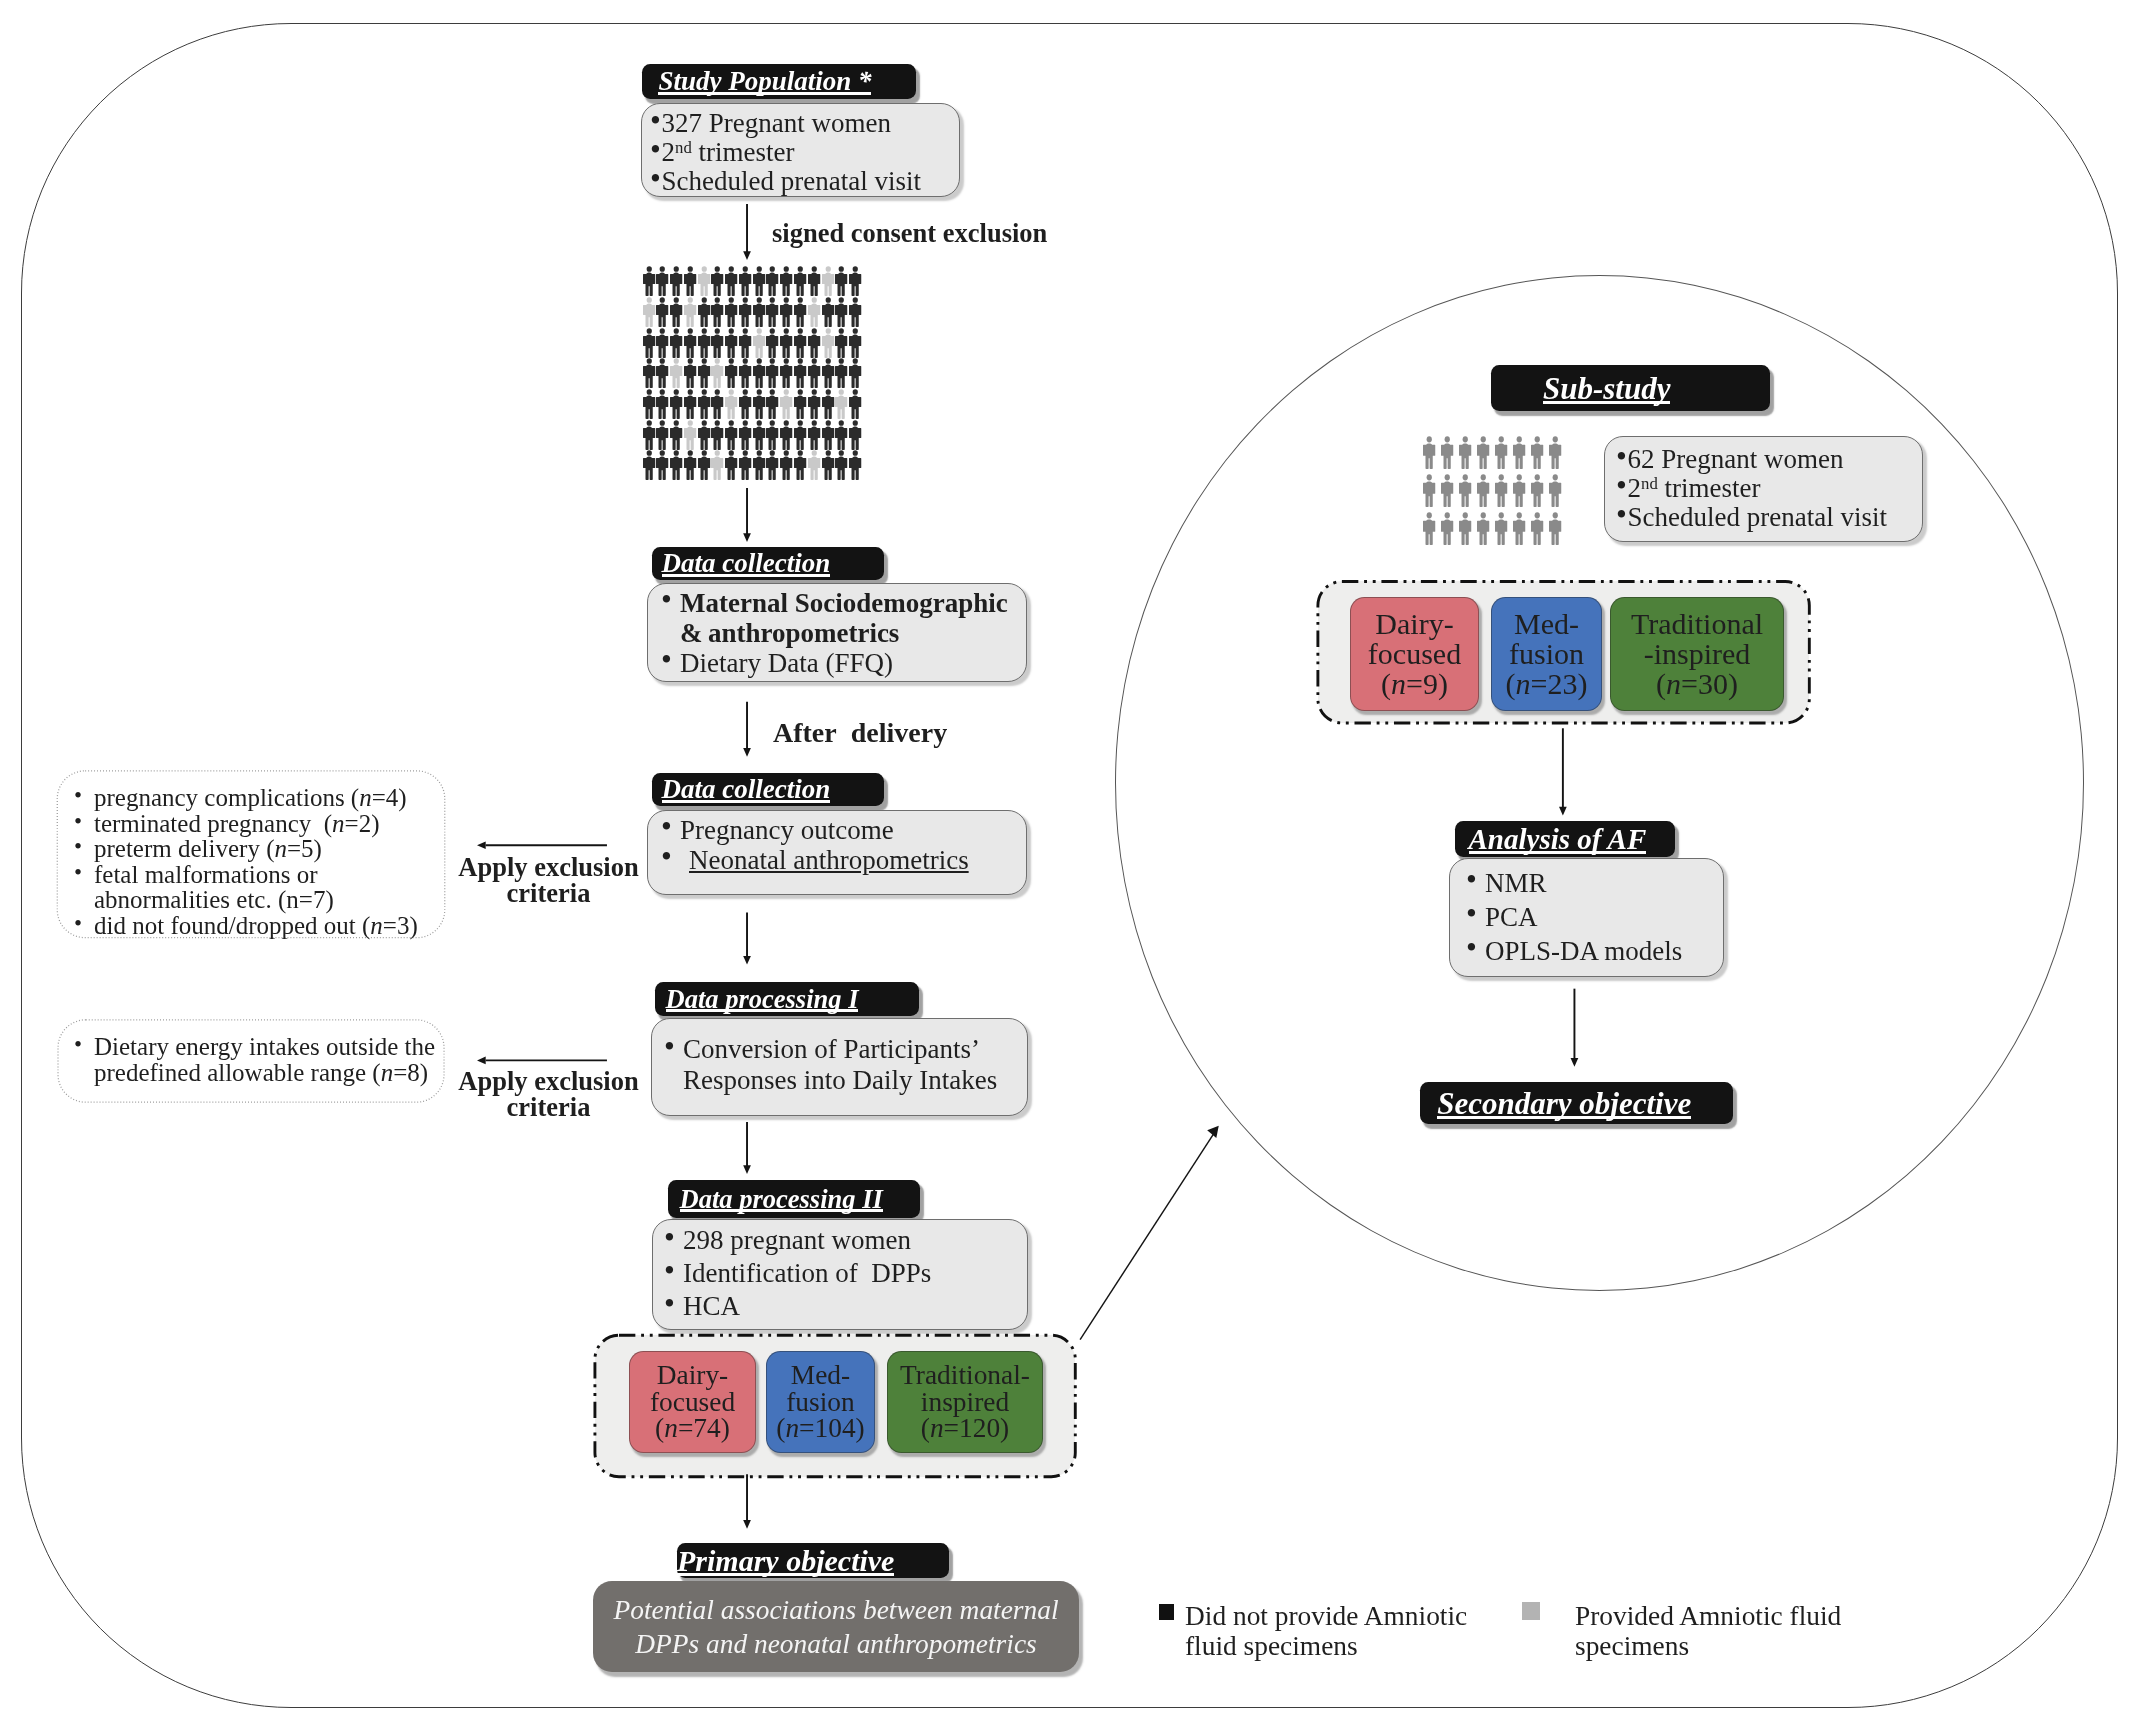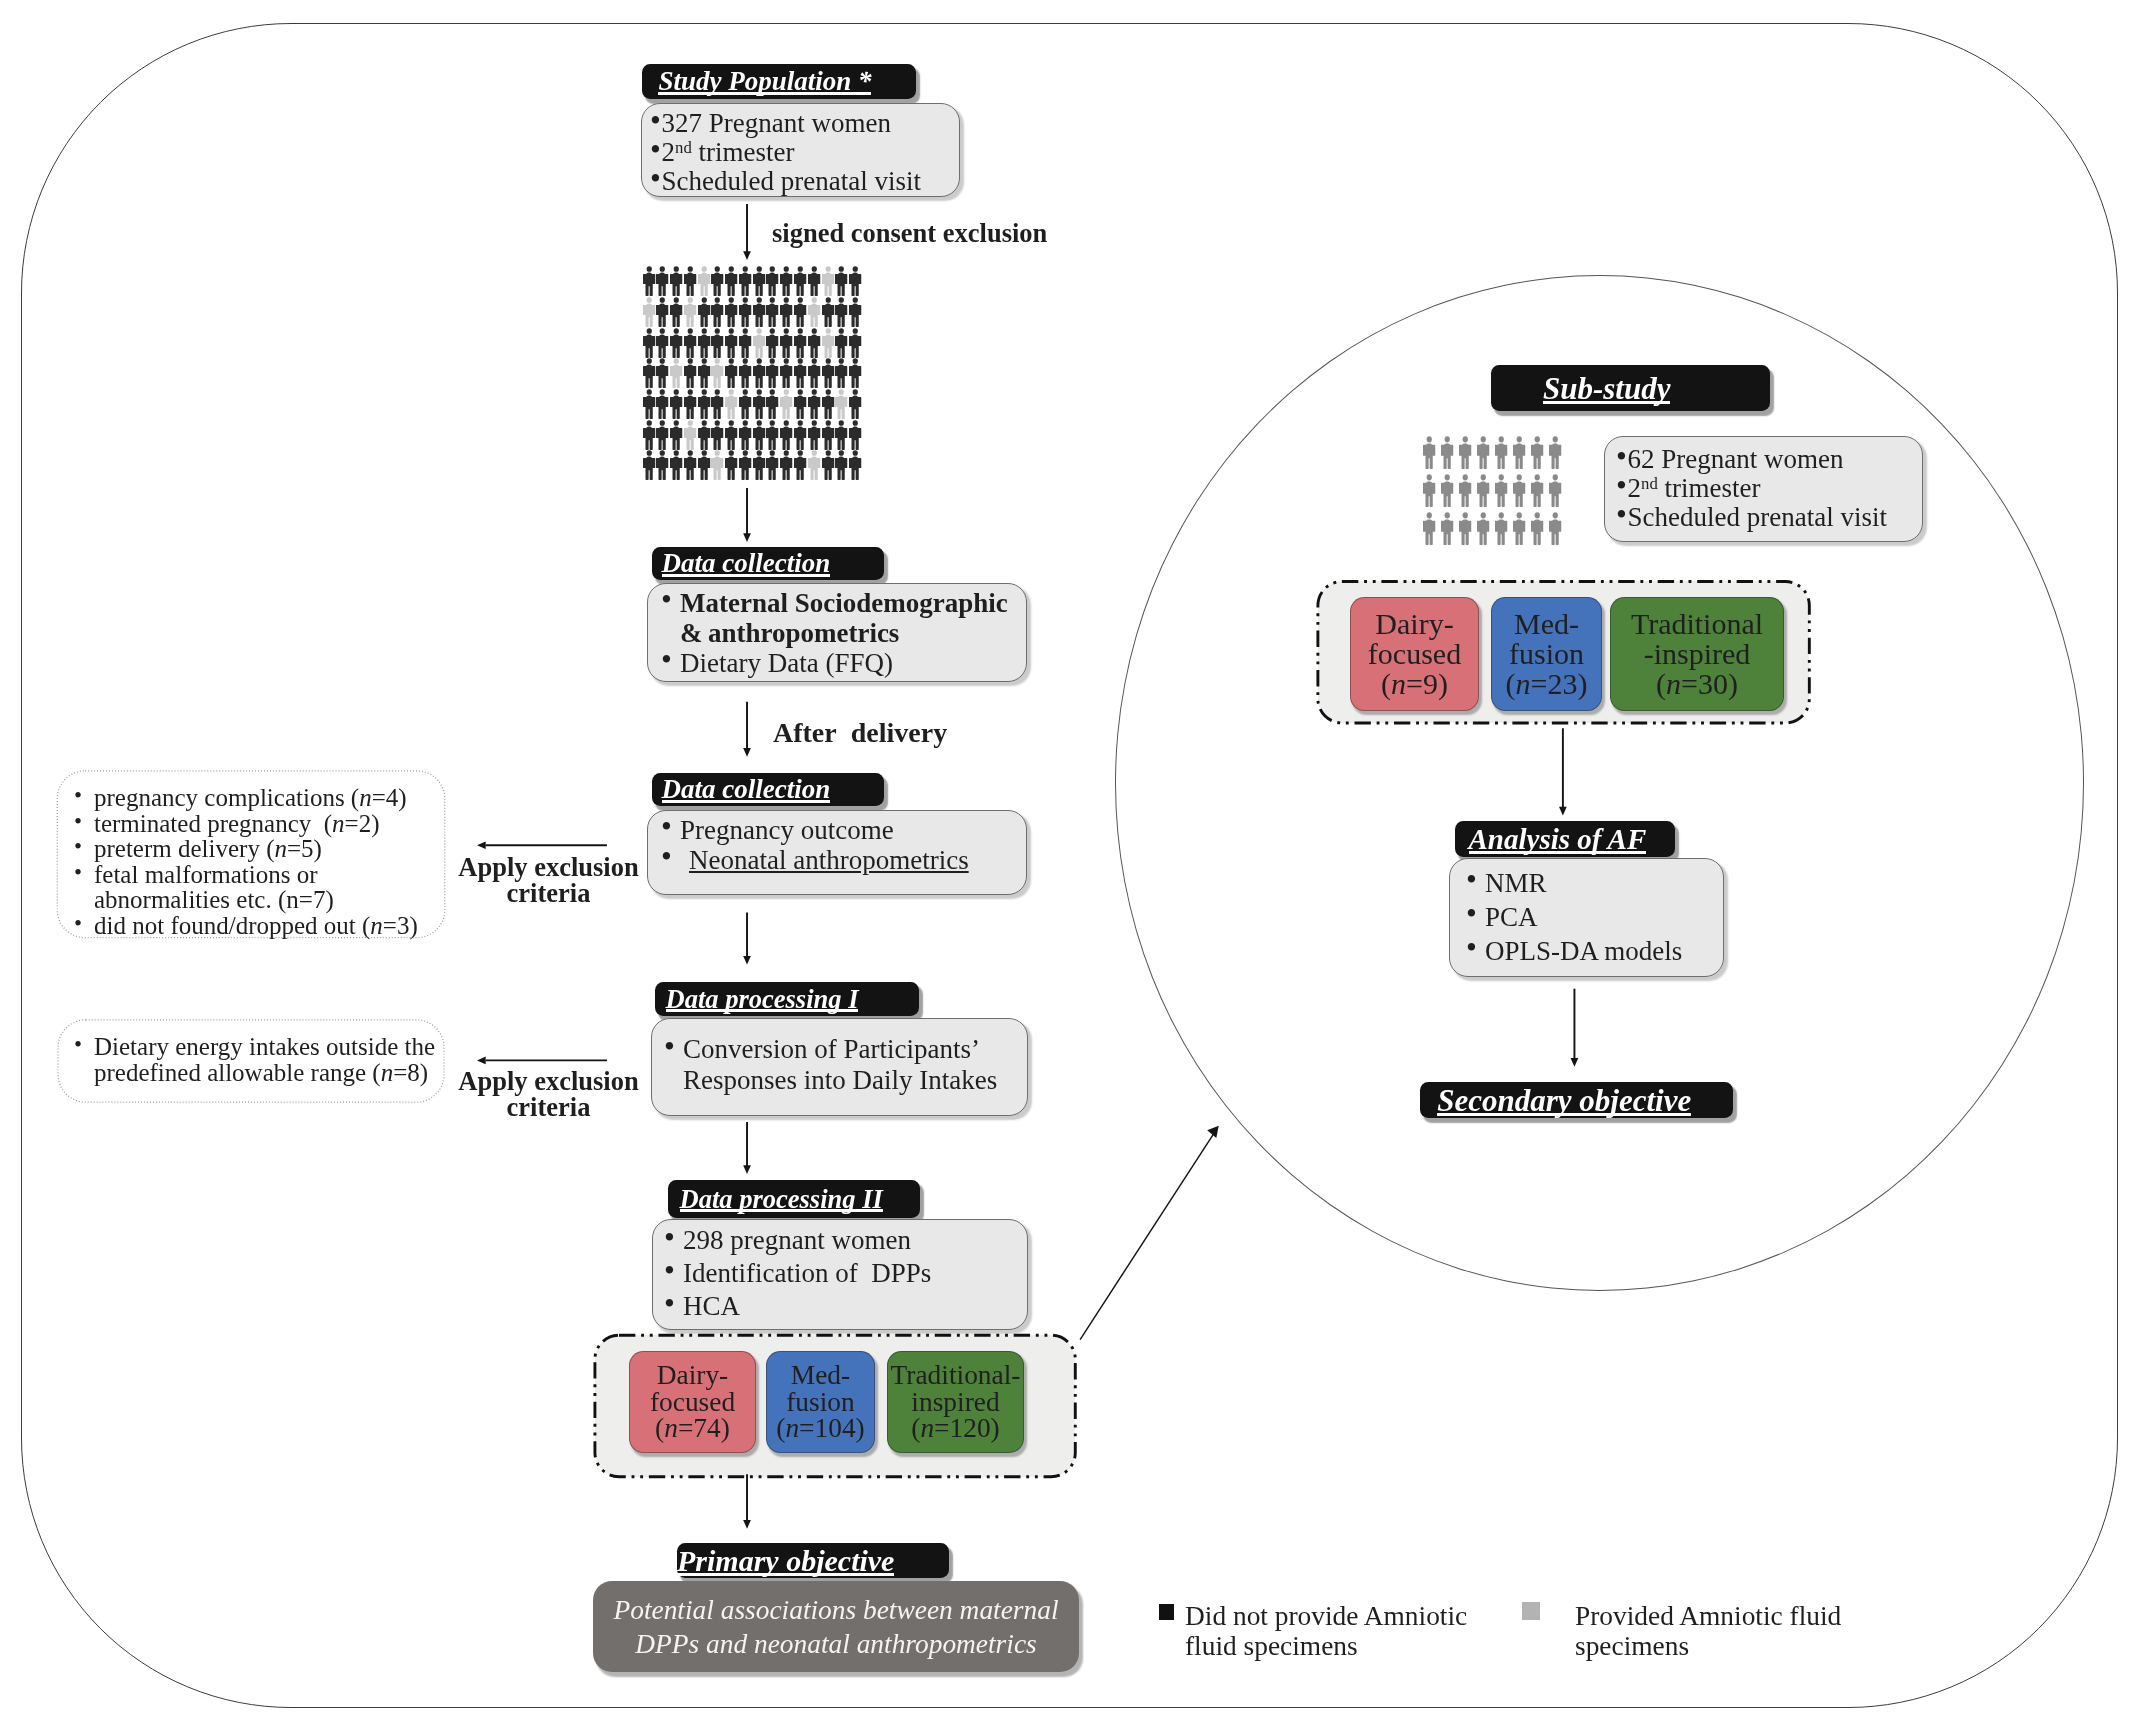--- a/index.html
+++ b/index.html
@@ -786,21 +786,21 @@
       <div class="bi"><span class="bul" style="font-size:23px;top:-1.9px;">•</span><span class="btx" style="margin-left:20px;">Dietary energy intakes outside the<br>predefined allowable range (<i>n</i>=8)</span></div>
     </div>
 <div class="lab" style="left:452px;top:1069px;font-size:26.5px;line-height:25.5px;width:193px;text-align:center;"><span>Apply exclusion</span><br><span>criteria</span></div>
 <div style="position:absolute;left:595px;top:1335px;width:480px;height:142px;background:#eeeeed;border-radius:24px;"></div>
 <div class="cbox" style="left:629px;top:1351px;width:127px;height:102px;font-size:27.4px;line-height:26.5px;background:#d87077;">
       <div><span>Dairy-<br>focused</span><br><span>(<i>n</i>=74)</span></div>
     </div>
 <div class="cbox" style="left:766px;top:1351px;width:109px;height:102px;font-size:27.4px;line-height:26.5px;background:#4573bb;">
       <div><span>Med-<br>fusion</span><br><span>(<i>n</i>=104)</span></div>
     </div>
-<div class="cbox" style="left:887px;top:1351px;width:137px;height:102px;font-size:27.4px;line-height:26.5px;background:#4e813a;">
+<div class="cbox" style="left:887px;top:1351px;width:156px;height:102px;font-size:27.4px;line-height:26.5px;background:#4e813a;">
       <div><span>Traditional-<br>inspired</span><br><span>(<i>n</i>=120)</span></div>
     </div>
 <div class="hdr" style="left:677px;top:1543px;width:272px;height:35px;font-size:30px;justify-content:flex-start;">
       <u style="top:0px;--uy:0px;">Primary objective</u>
     </div>
 <div class="dbox" style="left:593px;top:1581px;width:486px;height:91px;font-size:27.4px;line-height:34px;">
       <div>Potential associations between maternal<br>DPPs and neonatal anthropometrics</div>
     </div>
 <div class="hdr" style="left:1491px;top:365px;width:227px;height:46px;font-size:31px;justify-content:flex-start;padding-left:52px;">
       <u style="top:0px;--uy:0px;">Sub-study</u>
@@ -969,21 +969,21 @@
     </div>
 <div class="hdr" style="left:1455px;top:821px;width:206px;height:36px;font-size:29px;justify-content:flex-start;padding-left:13.5px;">
       <u style="top:0px;--uy:0px;">Analysis of AF</u>
     </div>
 <div class="gbox" style="left:1449px;top:858px;width:275px;height:119px;"></div>
 <div class="blist" style="left:1466px;top:866px;font-size:27px;line-height:34px;letter-spacing:0px;">
       <div class="bi"><span class="bul" style="font-size:31px;top:-2.9px;">•</span><span class="btx" style="margin-left:19px;">NMR</span></div>
       <div class="bi"><span class="bul" style="font-size:31px;top:-2.9px;">•</span><span class="btx" style="margin-left:19px;">PCA</span></div>
       <div class="bi"><span class="bul" style="font-size:31px;top:-2.9px;">•</span><span class="btx" style="margin-left:19px;">OPLS-DA models</span></div>
     </div>
-<div class="hdr" style="left:1420px;top:1082px;width:296px;height:36px;font-size:31px;justify-content:flex-start;padding-left:17.3px;">
+<div class="hdr" style="left:1420px;top:1082px;width:296px;height:42px;font-size:31px;justify-content:flex-start;padding-left:17.3px;">
       <u style="top:0px;--uy:0px;">Secondary objective</u>
     </div>
 <div class="sw" style="left:1159px;top:1604px;width:15.4px;height:16px;background:#111111;"></div>
 <div class="lab" style="left:1185px;top:1601px;font-size:27.4px;line-height:30px;font-weight:normal;">Did not provide Amniotic<br>fluid specimens</div>
 <div class="sw" style="left:1522px;top:1602px;width:18px;height:18px;background:#b3b3b3;"></div>
 <div class="lab" style="left:1575px;top:1601px;font-size:27.4px;line-height:30px;font-weight:normal;">Provided Amniotic fluid<br>specimens</div>
 
 <svg style="position:absolute;left:0;top:0;width:2140px;height:1728px;overflow:visible;" viewBox="0 0 4446 3590" width="2140" height="1728">
  <rect x="1236" y="2774" width="998" height="294" rx="50" ry="50" fill="none" stroke="#111" stroke-width="6" stroke-dasharray="34 12 6 12 6 12" stroke-linecap="butt"></rect>
  <rect x="2738" y="1208" width="1021" height="294" rx="50" ry="50" fill="none" stroke="#111" stroke-width="6" stroke-dasharray="34 12 6 12 6 12" stroke-linecap="butt"></rect>

